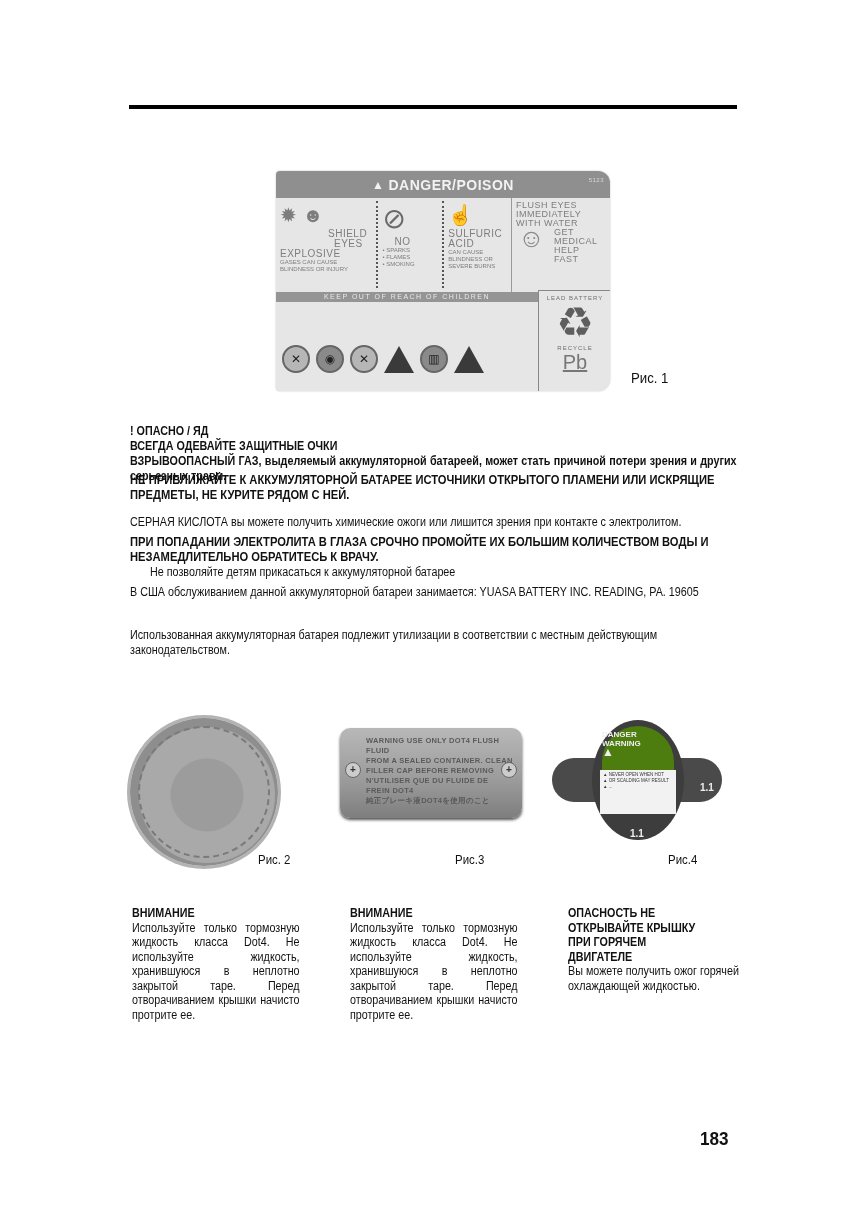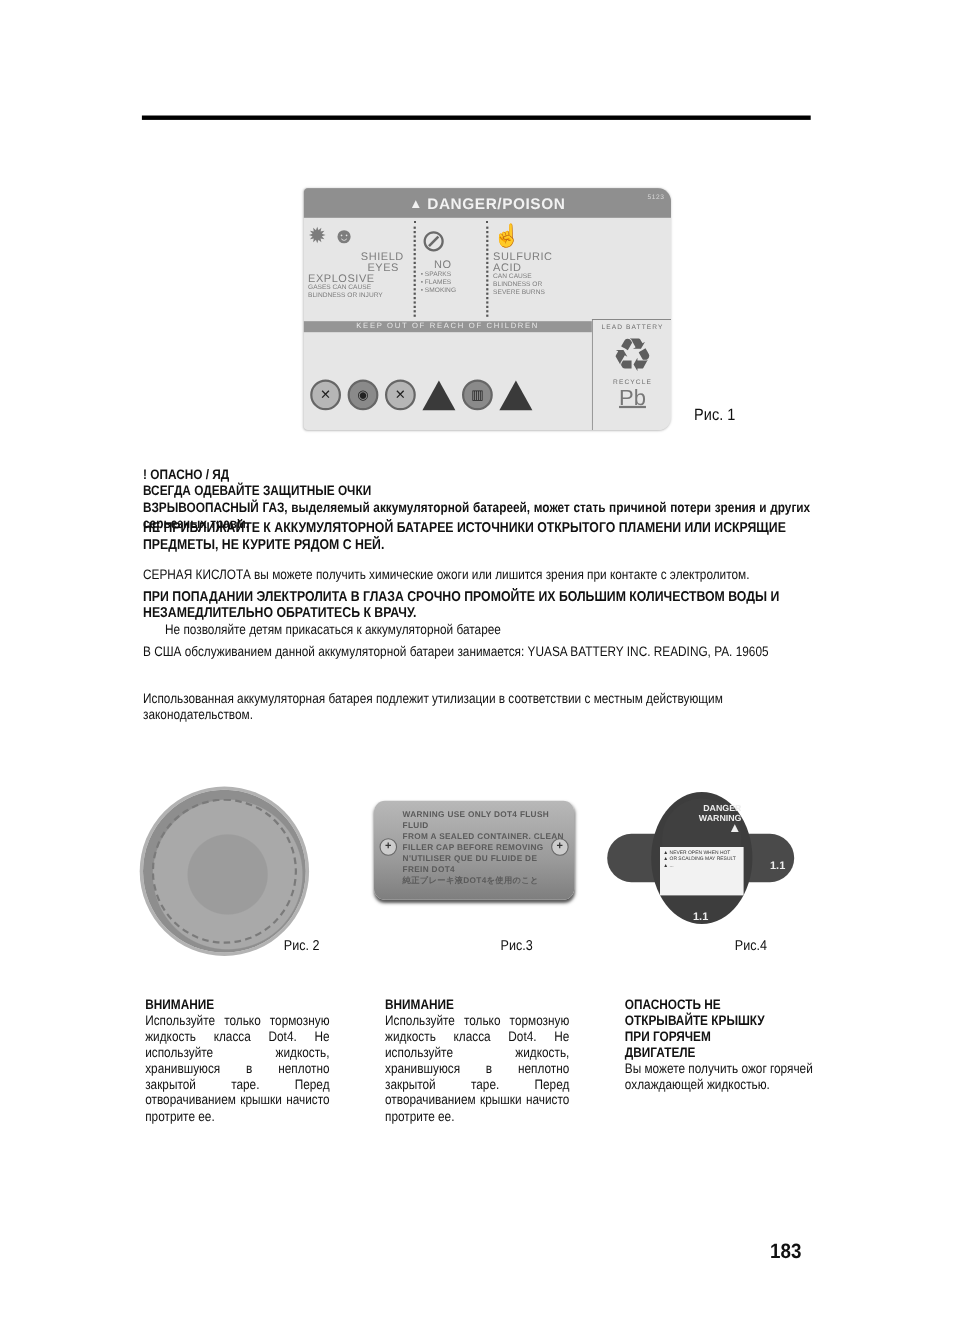--- a/index.html
+++ b/index.html
@@ -85,21 +85,21 @@
     .plate {
       position: absolute; left: 340px; top: 728px; width: 182px; height: 90px; border-radius: 10px;
       background: linear-gradient(#b8b8b8, #9a9a9a 60%, #7e7e7e); box-shadow: 0 2px 3px #555;
       color: #5a5a5a; font-size: 7.5px; font-weight: bold; line-height: 10px; padding: 8px 0 0 26px; box-sizing: border-box;
       letter-spacing: 0.3px;
     }
     .plate .screw { position: absolute; top: 34px; width: 14px; height: 14px; border-radius: 50%; background:#ccc; border:1px solid #666; font-size: 10px; line-height: 13px; text-align:center; color:#333; }
     .rcap { position: absolute; left: 552px; top: 720px; width: 170px; height: 125px; }
     .rcap .wing { position: absolute; left: 0; top: 38px; width: 170px; height: 44px; border-radius: 22px; background: #4a4a4a; }
     .rcap .disc { position: absolute; left: 40px; top: 0; width: 92px; height: 120px; border-radius: 46px/60px; background: #3d3d3d; }
-    .rcap .face-top { position: absolute; left: 50px; top: 6px; width: 72px; height: 44px; border-radius: 36px 36px 0 0; background: #404040; color: #eee; font-size: 8px; font-weight: bold; text-align: right; line-height: 9px; padding-top: 4px; box-sizing: border-box;}
+    .rcap .face-top { position: absolute; left: 50px; top: 6px; width: 72px; height: 44px; border-radius: 36px 36px 0 0; background: #4d7c0f; color: #eee; font-size: 8px; font-weight: bold; text-align: left; line-height: 9px; padding-top: 4px; box-sizing: border-box;}
     .rcap .face-mid { position: absolute; left: 48px; top: 50px; width: 76px; height: 44px; background: #f2f2f2; color: #333; font-size: 4.5px; line-height: 6px; padding: 2px 3px; box-sizing: border-box; }
     .rcap .num { position: absolute; color: #eee; font-size: 10px; font-weight: bold; margin-top: 10px; }
 
     .col3 { position: absolute; top: 906px; width: 168px; font-size: 12.5px; line-height: 14.5px; }
     .col3 .t { font-weight: bold; }
     .page-num { position: absolute; left: 700px; top: 1128px; font-size: 19px; font-weight: bold; transform: scaleX(0.9); transform-origin: left top; }
   </style>
 </head>
 <body>
 
@@ -128,20 +128,34 @@
         <div class="small">• FLAMES</div>
         <div class="small">• SMOKING</div>
       </div>
       <div class="l1-col c3">
         <div style="height:28px;font-size:20px;line-height:28px;">☝</div>
         <div class="big">SULFURIC</div>
         <div class="big">ACID</div>
         <div class="small">CAN CAUSE</div>
         <div class="small">BLINDNESS OR</div>
         <div class="small">SEVERE BURNS</div>
+      </div>
+    </div>
+    <div class="l1-flush">
+      <div>FLUSH EYES</div>
+      <div>IMMEDIATELY</div>
+      <div>WITH WATER</div>
+      <div style="position:relative;height:54px;">
+        <span style="position:absolute;left:2px;top:6px;font-size:26px;color:#8a8a8a;">☺</span>
+        <div style="position:absolute;left:38px;top:0;line-height:9px;">
+          <div>GET</div>
+          <div>MEDICAL</div>
+          <div>HELP</div>
+          <div>FAST</div>
+        </div>
       </div>
     </div>
     <div class="l1-keep">KEEP OUT OF REACH OF CHILDREN</div>
     <div class="l1-icons">
       <div class="sym ban">✕</div>
       <div class="sym">◉</div>
       <div class="sym ban">✕</div>
       <div class="sym tri"></div>
       <div class="sym">▥</div>
       <div class="sym tri"></div>

